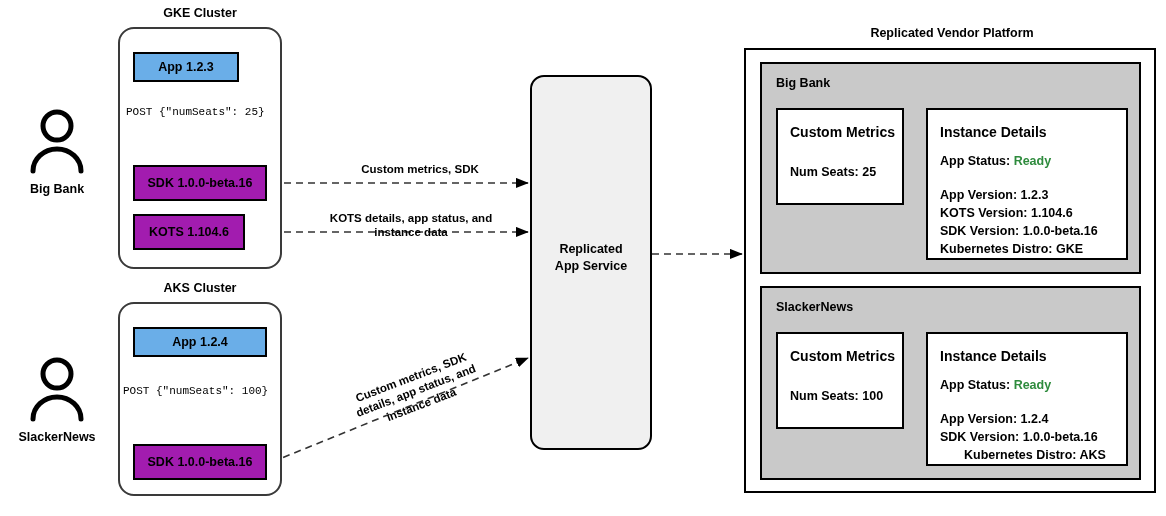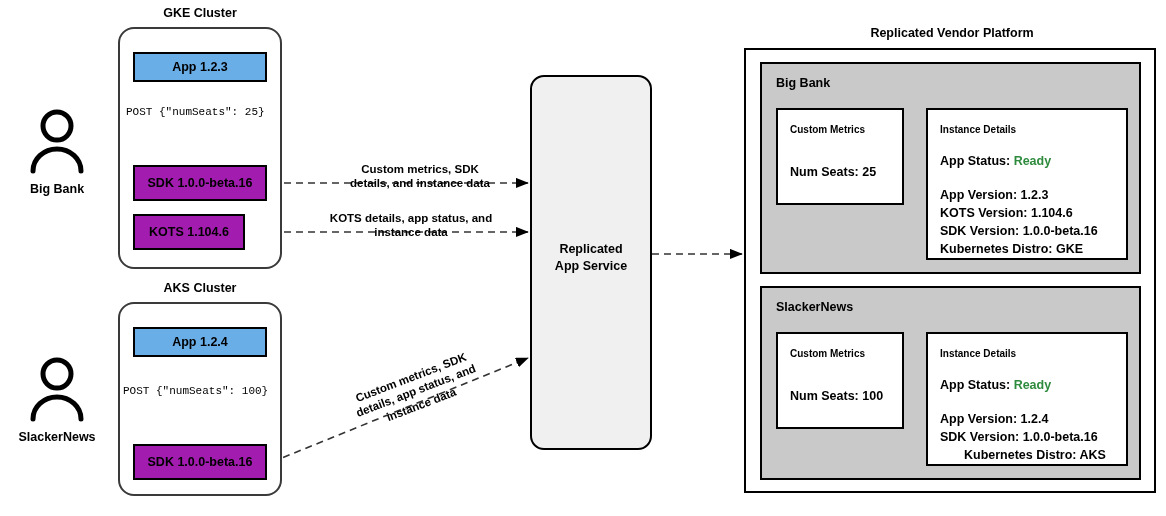--- a/index.html
+++ b/index.html
@@ -91,21 +91,21 @@
     position: absolute;
   }
   .panel {
     background: #ffffff;
     border: 2px solid #000000;
     box-sizing: border-box;
     position: absolute;
   }
   .panel h4 {
     margin: 0;
-    font-size: 10px;
+    font-size: 14px;
     font-weight: bold;
     text-align: center;
   }
   .panel .line {
     font-size: 12.5px;
     font-weight: bold;
     white-space: nowrap;
   }
   .ready {
     color: #2e8b3d;
@@ -154,41 +154,40 @@
     <line x1="652" y1="254" x2="742" y2="254" stroke="#333" stroke-width="1.6" stroke-dasharray="7,5" marker-end="url(#arrow)"></line>
   </svg>
 
   <div class="abs person-label" style="left:7px; top:182px; width:100px;">Big Bank</div>
   <div class="abs person-label" style="left:2px; top:430px; width:110px;">SlackerNews</div>
 
   <div class="abs label-title" style="left:130px; top:6px; width:140px;">GKE Cluster</div>
 
   <div class="abs cluster" style="left:118px; top:27px; width:164px; height:242px;"></div>
 
-  <div class="abs node app" style="left:133px; top:52px; width:134px; height:30px;">App 1.2.3</div>
+  <div class="abs node app" style="left:133px; top:52px; width:106px; height:30px;">App 1.2.3</div>
 
   <div class="abs mono" style="left:126px; top:106px;">POST {"numSeats": 25}</div>
 
   <div class="abs node" style="left:133px; top:165px; width:134px; height:36px;">SDK 1.0.0-beta.16</div>
 
   <div class="abs node" style="left:133px; top:214px; width:112px; height:36px;">KOTS 1.104.6</div>
 
   <div class="abs label-title" style="left:130px; top:281px; width:140px;">AKS Cluster</div>
 
   <div class="abs cluster" style="left:118px; top:302px; width:164px; height:194px;"></div>
 
   <div class="abs node app" style="left:133px; top:327px; width:134px; height:30px;">App 1.2.4</div>
 
   <div class="abs mono" style="left:123px; top:385px;">POST {"numSeats": 100}</div>
 
   <div class="abs node" style="left:133px; top:444px; width:134px; height:36px;">SDK 1.0.0-beta.16</div>
 
   <div class="abs edge-label" style="left:330px; top:162px; width:180px;">
     <div>Custom metrics, SDK</div>
-    <div>details, and instance data</div>
   </div>
 
   <div class="abs edge-label" style="left:310px; top:211px; width:202px;">
     <div>KOTS details, app status, and</div>
     <div>instance data</div>
   </div>
 
   <div class="abs edge-label rot" style="left:322px; top:404px; width:185px;">
     <div>Custom metrics, SDK</div>
     <div>details, app status, and</div>

